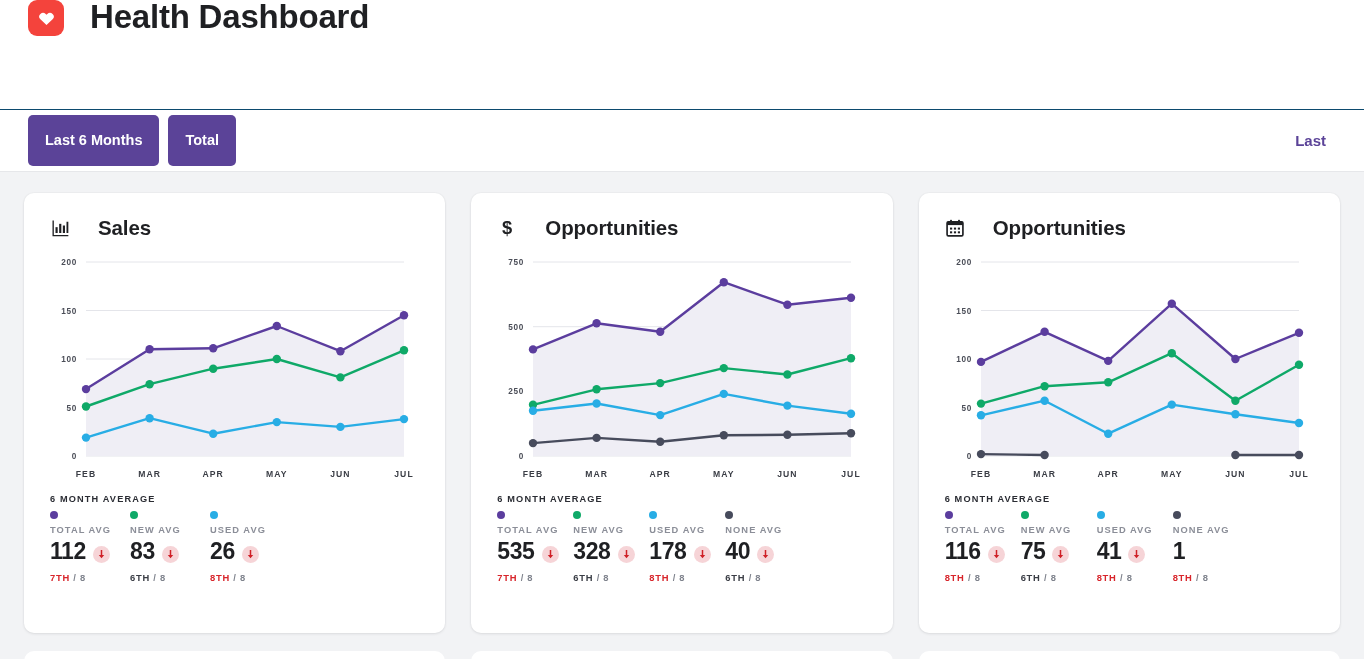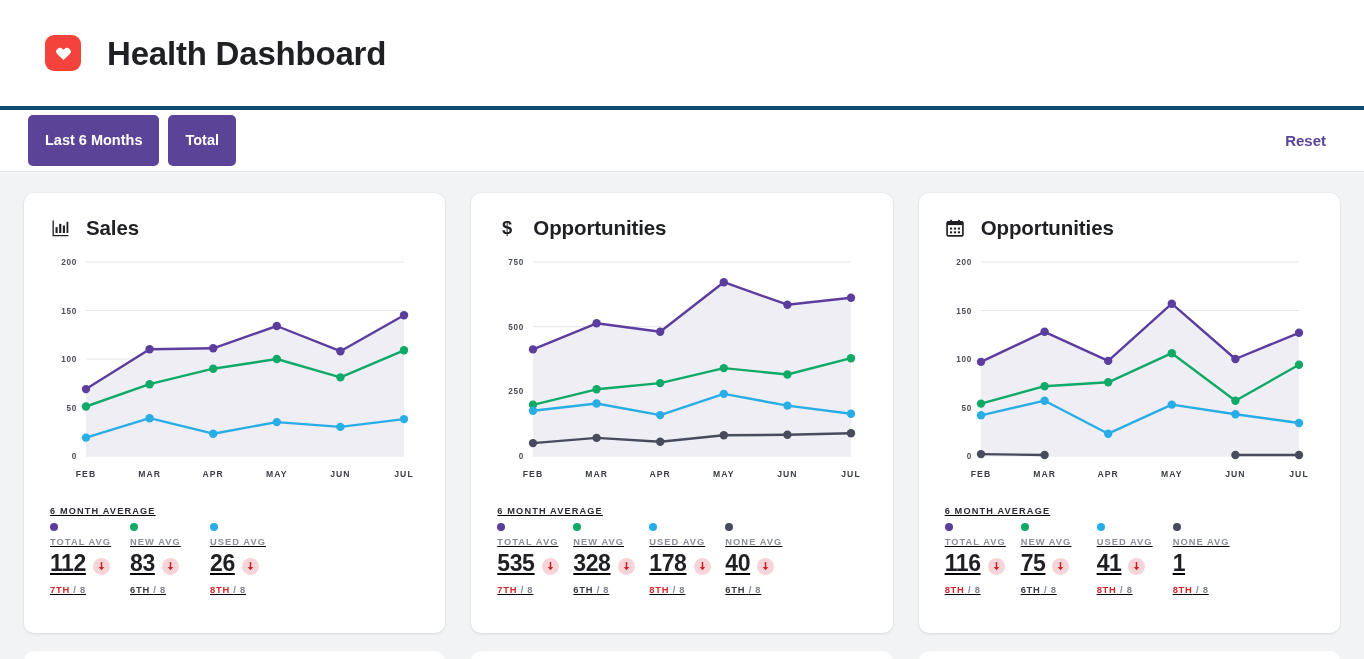--- a/index.html
+++ b/index.html
@@ -10,23 +10,23 @@
     background: #f2f3f5;
     font-family: "Liberation Sans", sans-serif;
     -webkit-font-smoothing: antialiased;
   }
 
   
   .app-header {
     height: 110px;
     background: #ffffff;
     display: flex;
-    align-items: center;
-    padding: 0 45px;
-    border-bottom: 4px solid #0c4a6e;
+    align-items: flex-start;
+    padding: 0 28px;
+    border-bottom: 1px solid #0c4a6e;
   }
   .logo-tile {
     width: 36px; height: 36px;
     border-radius: 9px;
     background: #f4433c;
     display: flex; align-items: center; justify-content: center;
     flex: none;
   }
   .logo-tile svg { display:block; }
   .page-title {
@@ -86,41 +86,41 @@
     border-radius: 10px;
     box-shadow: 0 1px 3px rgba(20,22,30,.09), 0 0 0 1px rgba(20,22,30,.015);
     padding: 20px 18px 14px 18px;
     height: 440px;
     display: flex;
     flex-direction: column;
   }
   .card-head {
     display: flex;
     align-items: center;
-    gap: 14px;
+    gap: 26px;
     padding: 3px 0 0 8px;
   }
   .card-icon { color: #1f2023; display: flex; align-items: center; width: 22px; }
   .card-icon svg { display: block; }
   .card-title {
     font-size: 20.5px;
     font-weight: 600;
     color: #1f2023;
     letter-spacing: -0.1px;
   }
 
   
   .chart-wrap { margin-top: 14px; }
   .chart-svg { display: block; }
   .ytick { font-size: 8.2px; fill: #4a4d57; font-weight: 700; letter-spacing: .7px; }
   .xtick { font-size: 8.6px; fill: #3a3d45; font-weight: 700; letter-spacing: 1.1px; }
   .gridline { stroke: #e4e5ea; stroke-width: 1; }
 
   
-  .stats { margin-top: 20px; padding-left: 8px; text-decoration: underline; }
+  .stats { margin-top: 8px; padding-left: 8px; }
   .stats-caption {
     font-size: 9.2px;
     font-weight: 700;
     letter-spacing: 1.15px;
     color: #2a2c33;
     margin-bottom: 7px;
   }
   .stat-row { display: flex; }
   .stat-col { flex: 0 0 auto; }
   .stat-dot {
@@ -191,21 +191,21 @@
   </div>
   <div class="page-title">Health Dashboard</div>
 </div>
 
 <div class="toolbar">
   <div class="filter-group">
     <button class="filter-btn">Last 6 Months</button>
     <button class="filter-btn">Total</button>
   </div>
   <div class="spacer"></div>
-  <button class="reset-btn">Reset</button>
+  <button class="reset-btn">Last</button>
 </div>
 
 <div class="board" id="board">
     <div class="card">
       <div class="card-head">
         <span class="card-icon">
           <svg width="20" height="20" viewBox="0 0 24 24">
             <path fill="currentColor" d="M3 3h1.6v17.4H22V22H3z"></path>
             <rect fill="currentColor" x="6.6" y="11" width="2.6" height="7"></rect>
             <rect fill="currentColor" x="11" y="7" width="2.6" height="11"></rect>

